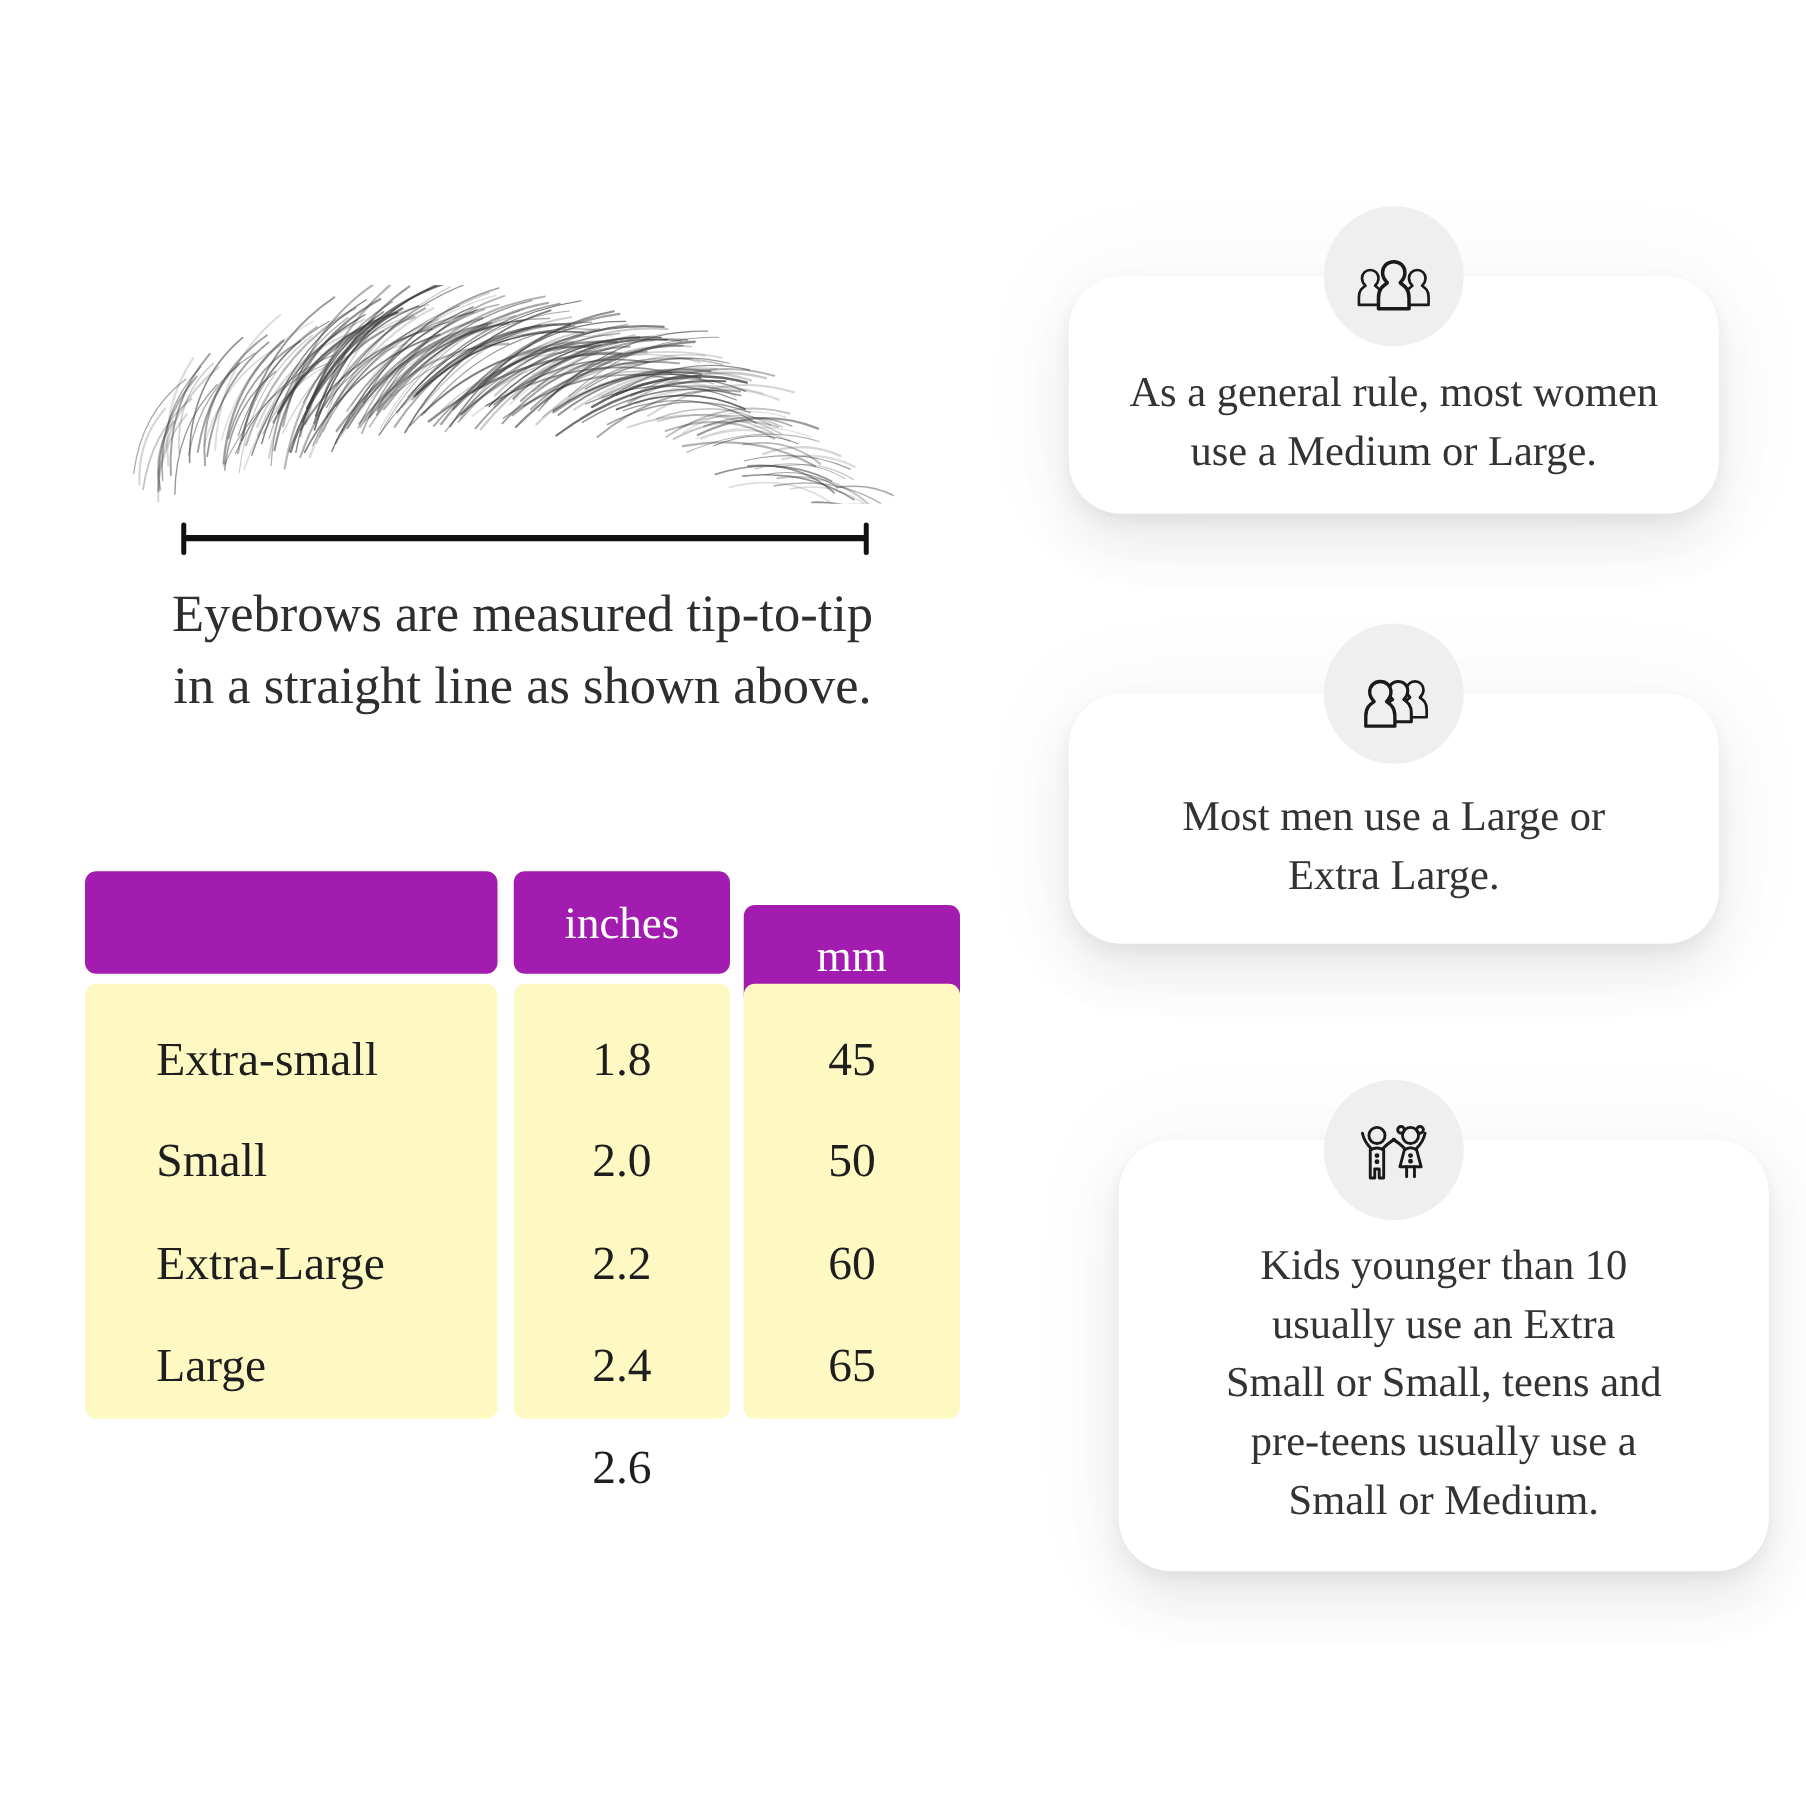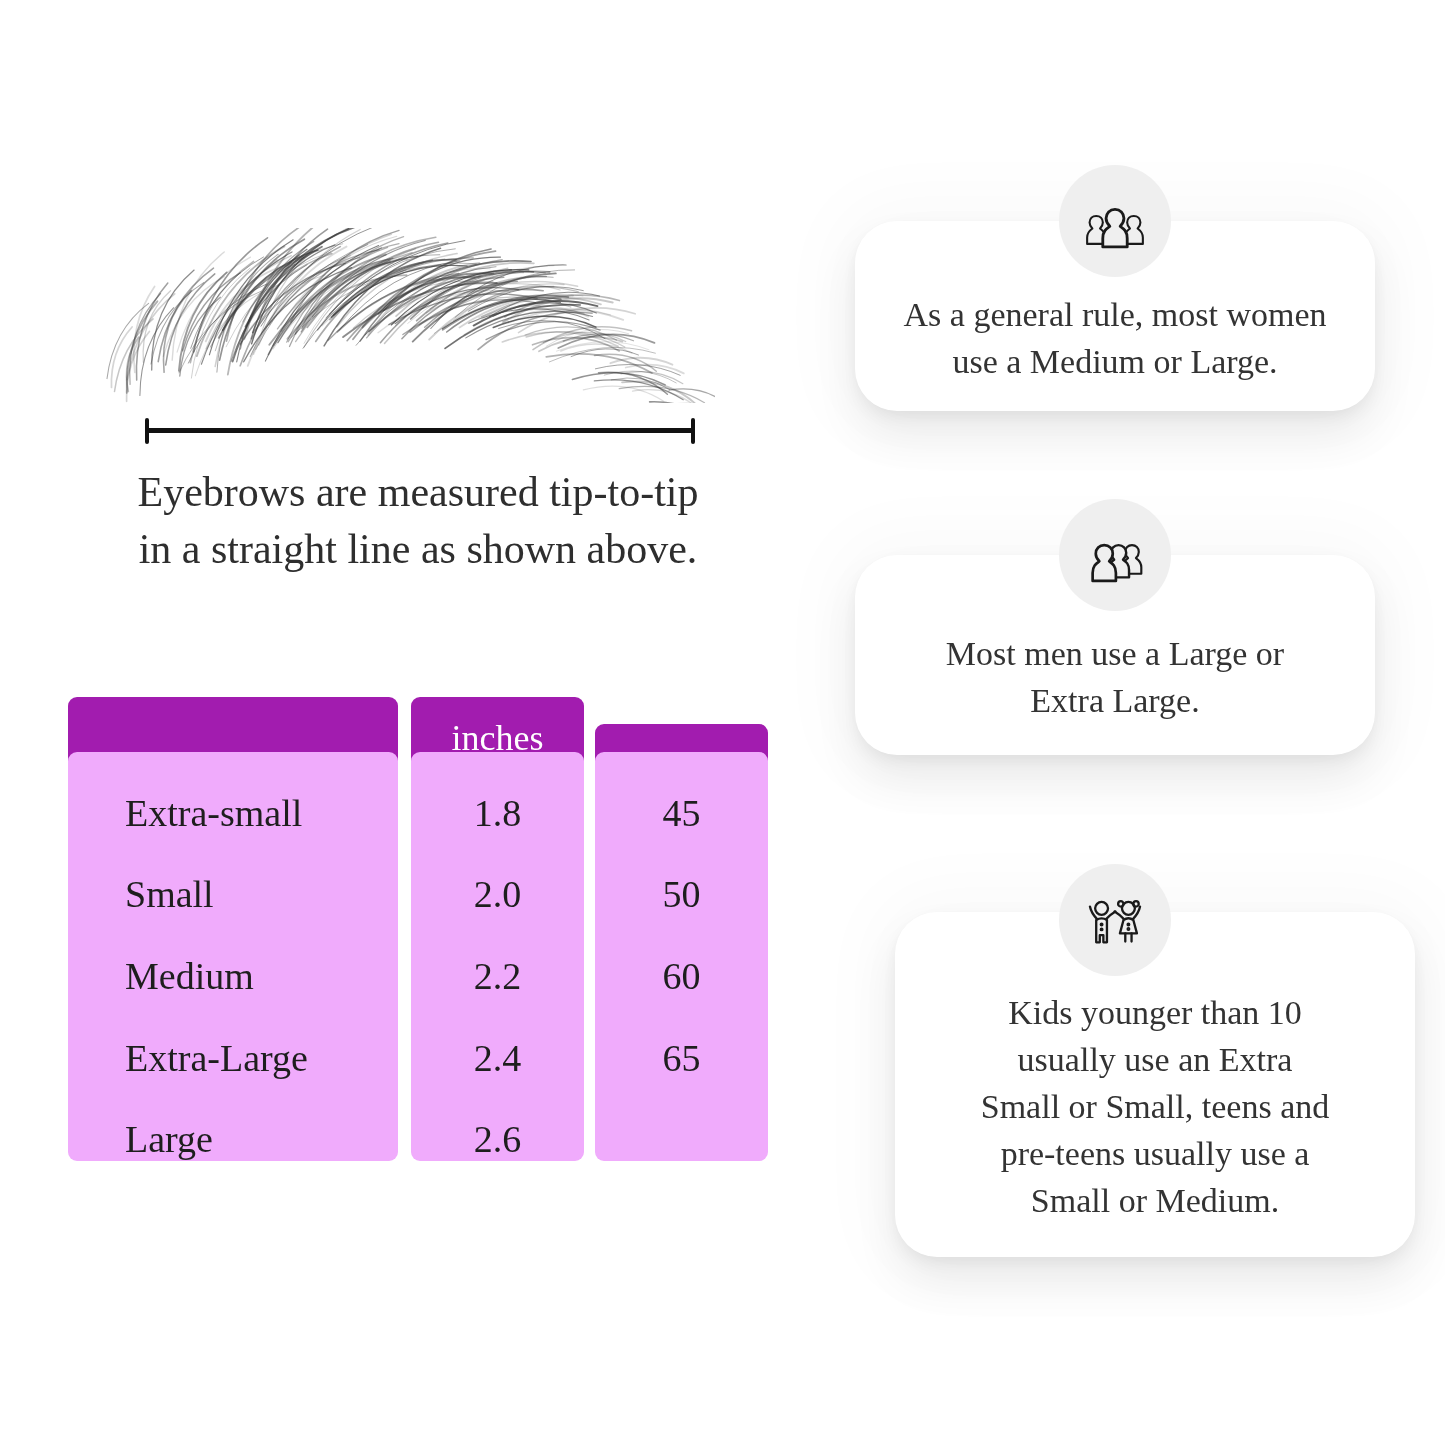--- a/index.html
+++ b/index.html
@@ -27,21 +27,21 @@
   .caption { left:62px; top:464px; width:712px; text-align:center; font-size:42px; line-height:57px; color:#2e2e2e; }
 
   
   .tbl-head {
     top:697px; height:82px; background:#a21caf; border-radius:9px;
     color:#ffffff; display:flex; align-items:center; justify-content:center; font-size:36px;
   }
   #th1 { left:68px;  width:330px; }
   #th2 { left:411px; width:173px; }
   #th3 { left:595px; width:173px;margin-top:27px; }
-  .tbl-col { top:752px; height:409px; background:#f0abfc; border-radius:9px; padding-top:20px; }
+  .tbl-col { top:787px; height:348px; background:#fef9c3; border-radius:9px; padding-top:20px; }
   #tc1 { left:68px;  width:330px; }
   #tc2 { left:411px; width:173px; }
   #tc3 { left:595px; width:173px; }
   .cell { height:81.6px; display:flex; align-items:center; font-size:38px; color:#1e1e1e; }
   .col-labels .cell { padding-left:57px; }
   .col-num .cell { justify-content:center; }
 
   
   .card {
     left:855px; width:520px; background:#ffffff; border-radius:42px;
@@ -292,21 +292,20 @@
   <div id="th2" class="abs tbl-head">
     <span>inches</span>
   </div>
   <div id="th3" class="abs tbl-head">
     <span>mm</span>
   </div>
 
   <div id="tc1" class="abs tbl-col col-labels">
     <div class="cell">Extra-small</div>
     <div class="cell">Small</div>
-    <div class="cell">Medium</div>
     <div class="cell">Extra-Large</div>
     <div class="cell">Large</div>
   </div>
   <div id="tc2" class="abs tbl-col col-num">
     <div class="cell">1.8</div>
     <div class="cell">2.0</div>
     <div class="cell">2.2</div>
     <div class="cell">2.4</div>
     <div class="cell">2.6</div>
   </div>

